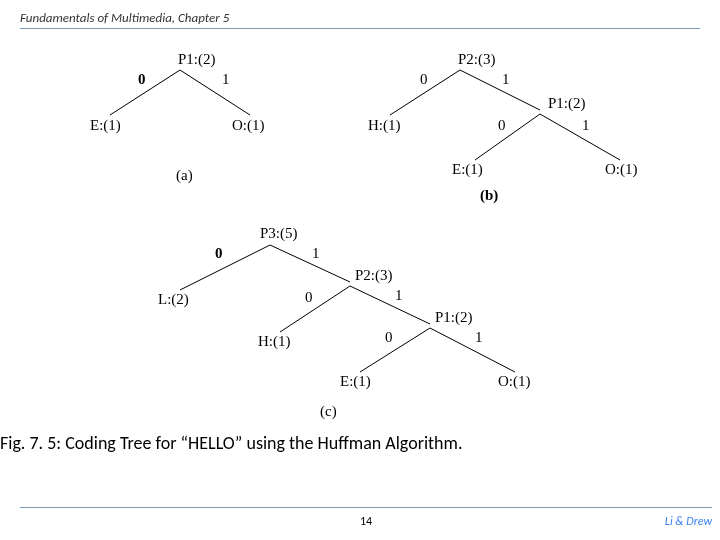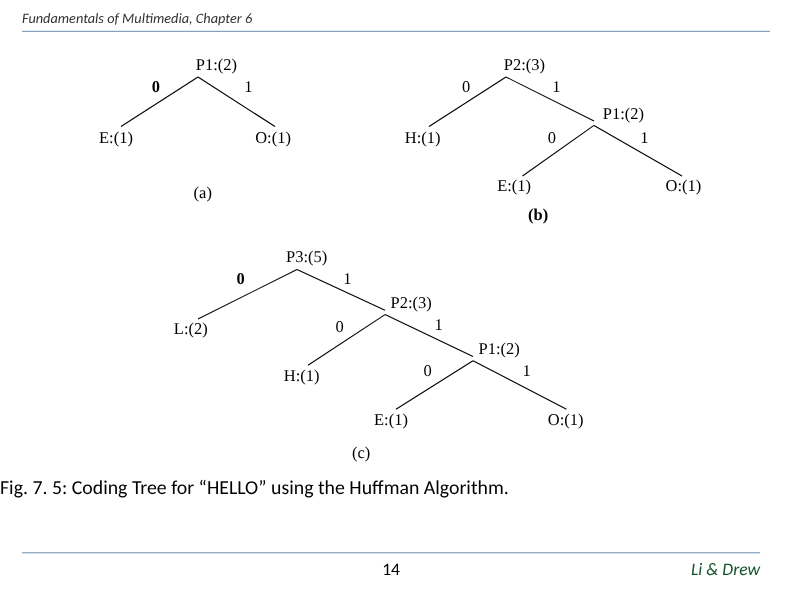--- a/index.html
+++ b/index.html
@@ -3,31 +3,31 @@
 <meta charset="utf-8">
 <style>
   html,body{margin:0;padding:0;width:720px;height:540px;font-family:Calibri,Arial,sans-serif;background:#fff;color:#000}
   .slide{position:relative;width:720px;height:540px;box-sizing:border-box}
   .header{position:absolute;top:10px;left:20px;right:20px;font-style:italic;font-size:13px;color:#333}
   .header .line{border-bottom:1px solid #7a9ab5;margin-top:3px}
   .diagram-area{position:absolute;top:50px;left:0;width:720px}
   svg text{font-family:'Times New Roman',serif}
   .lbl{font-size:15px}
   .caption{position:absolute;top:432px;left:0;right:0;text-align:left;font-size:18px}
-  .footer{position:absolute;bottom:12px;left:20px;right:29px;font-size:16px}
+  .footer{position:absolute;bottom:12px;left:20px;right:8px;font-size:12px}
   .footer .line{border-top:1px solid #7a9ab5;margin-bottom:6px}
   .footer .row{display:flex;justify-content:space-between}
-  .authors{font-style:italic;color:#14532d}
+  .authors{font-style:italic;color:#3b82f6}
 </style>
 </head>
 <body>
 
 <div class="slide">
   <div class="header">
-    <span>Fundamentals of Multimedia, Chapter 6</span>
+    <span>Fundamentals of Multimedia, Chapter 5</span>
     <div class="line"></div>
   </div>
 
   <div class="diagram-area">
     <svg width="720" height="370">
 
       <g>
         <line x1="180" y1="20" x2="110" y2="65" stroke="#000"></line>
         <line x1="180" y1="20" x2="250" y2="65" stroke="#000"></line>
         <text class="lbl" x="178" y="14">P1:(2)</text>

